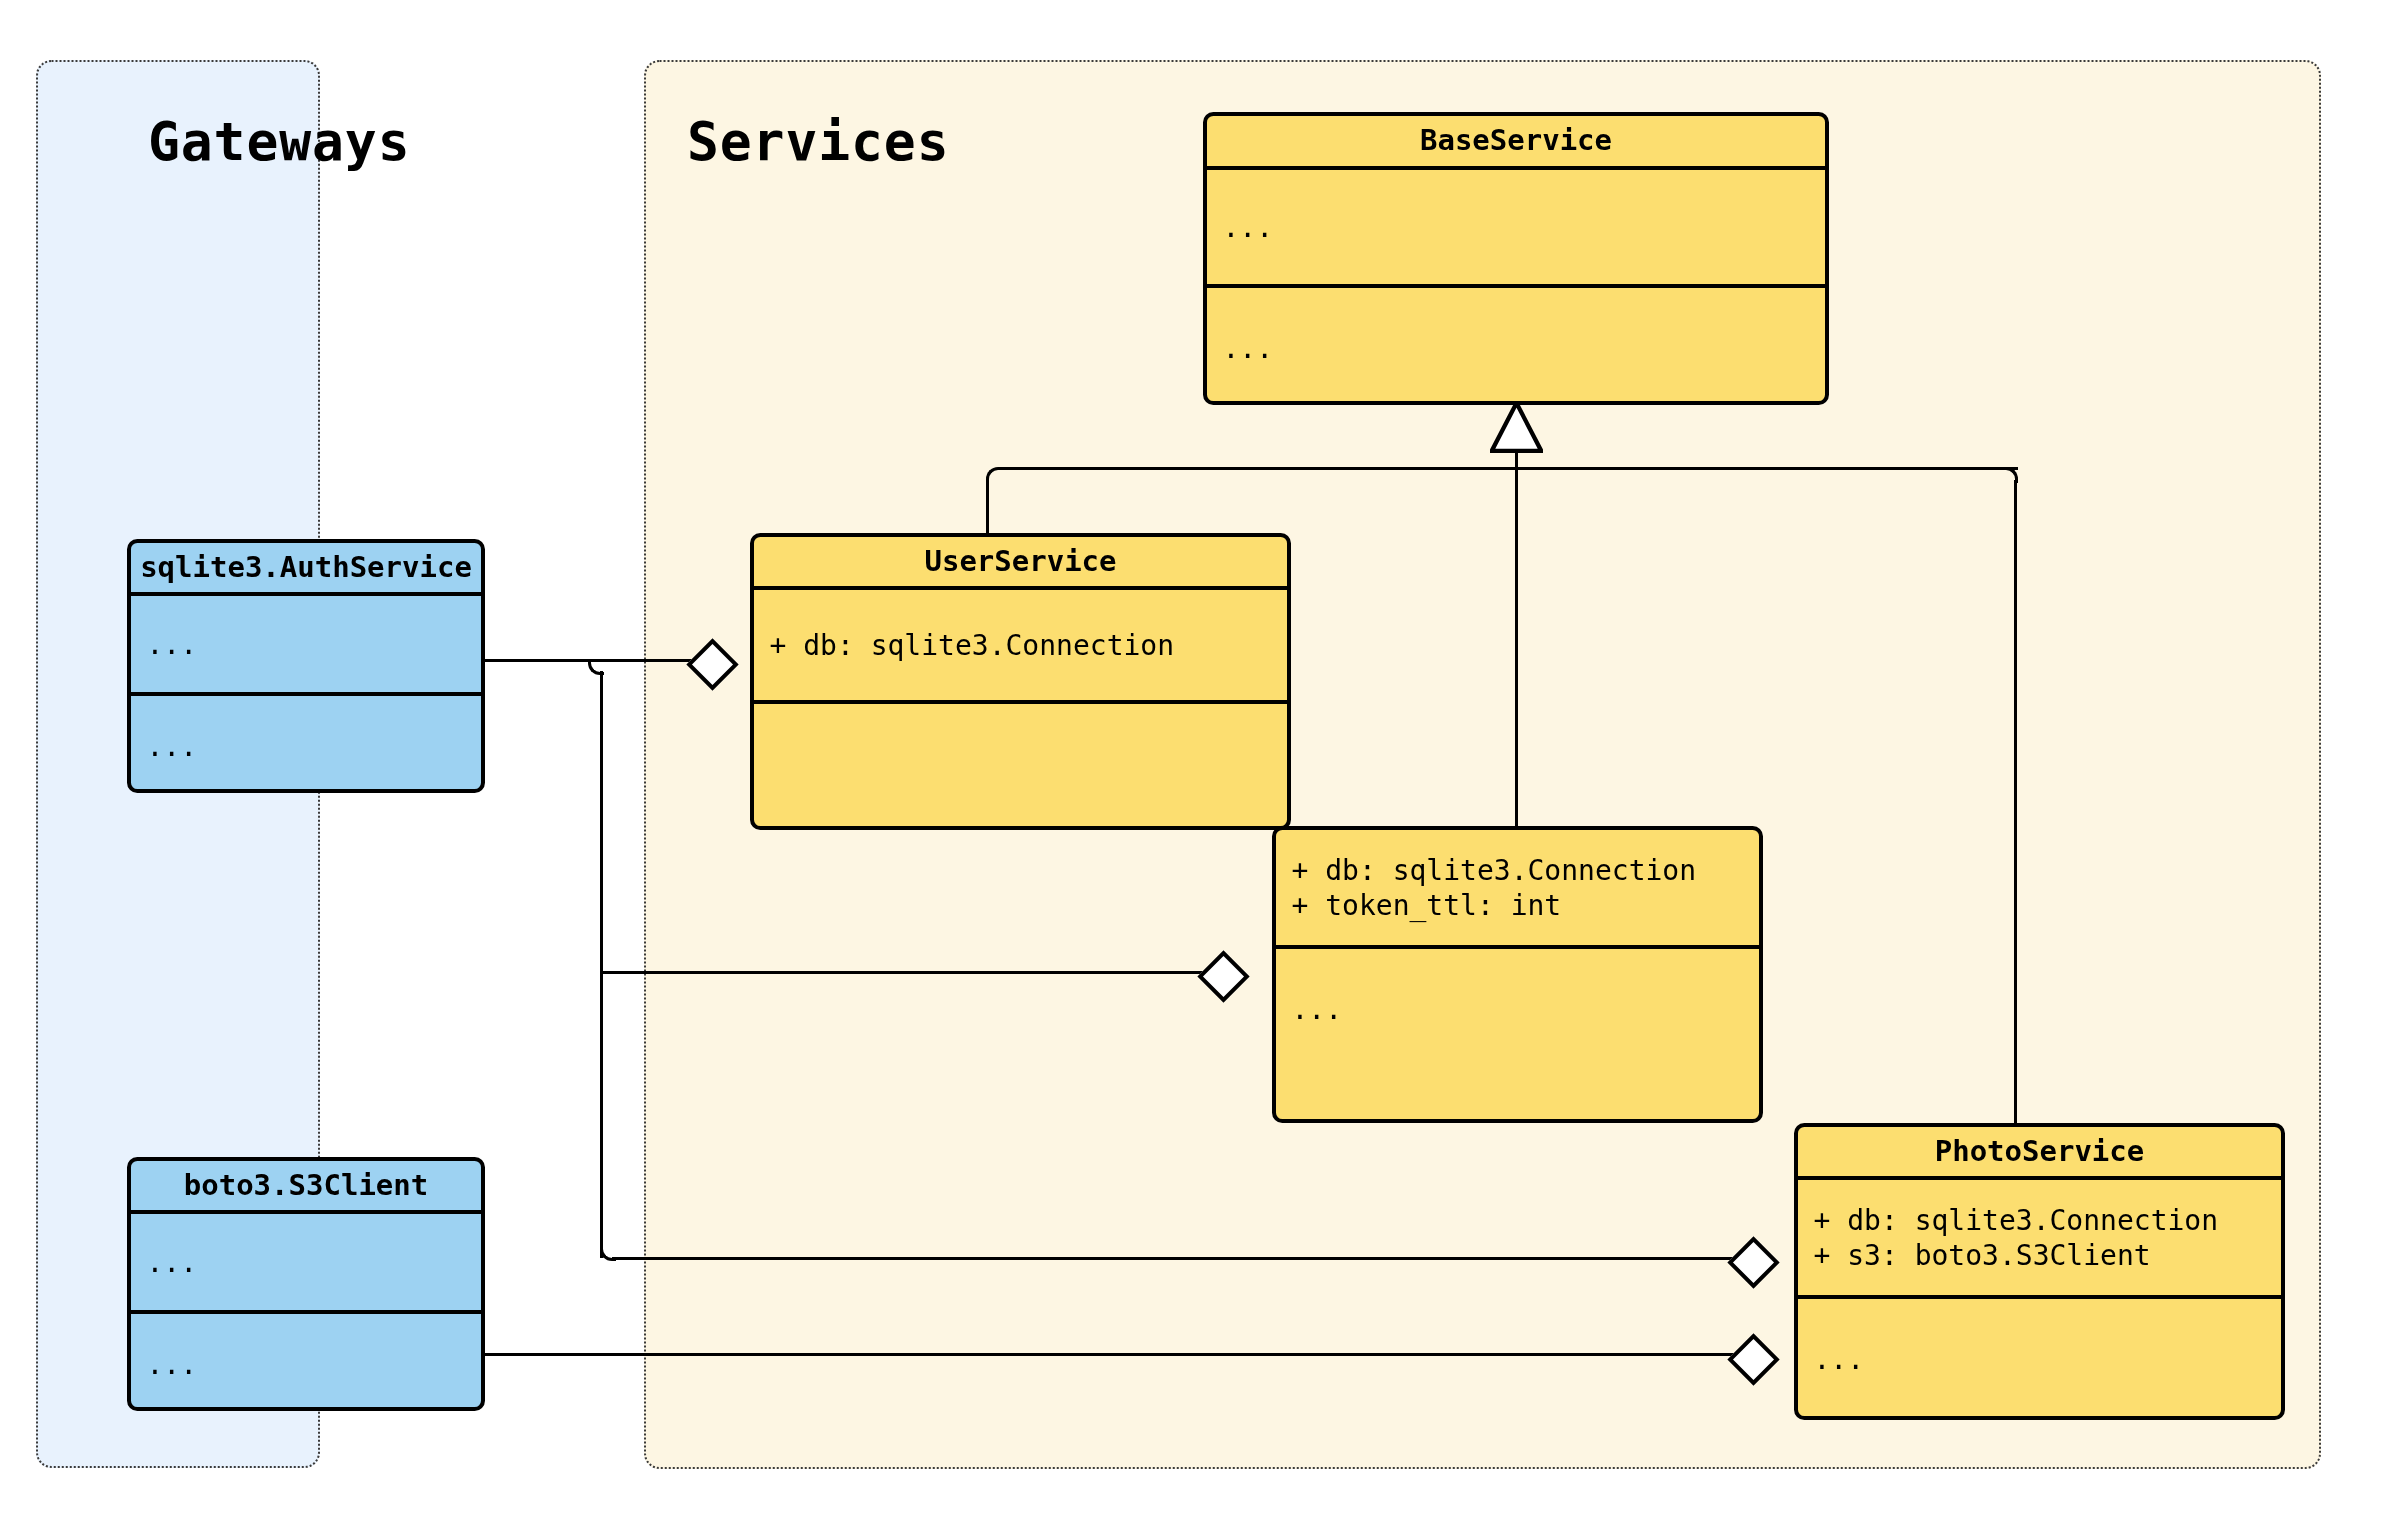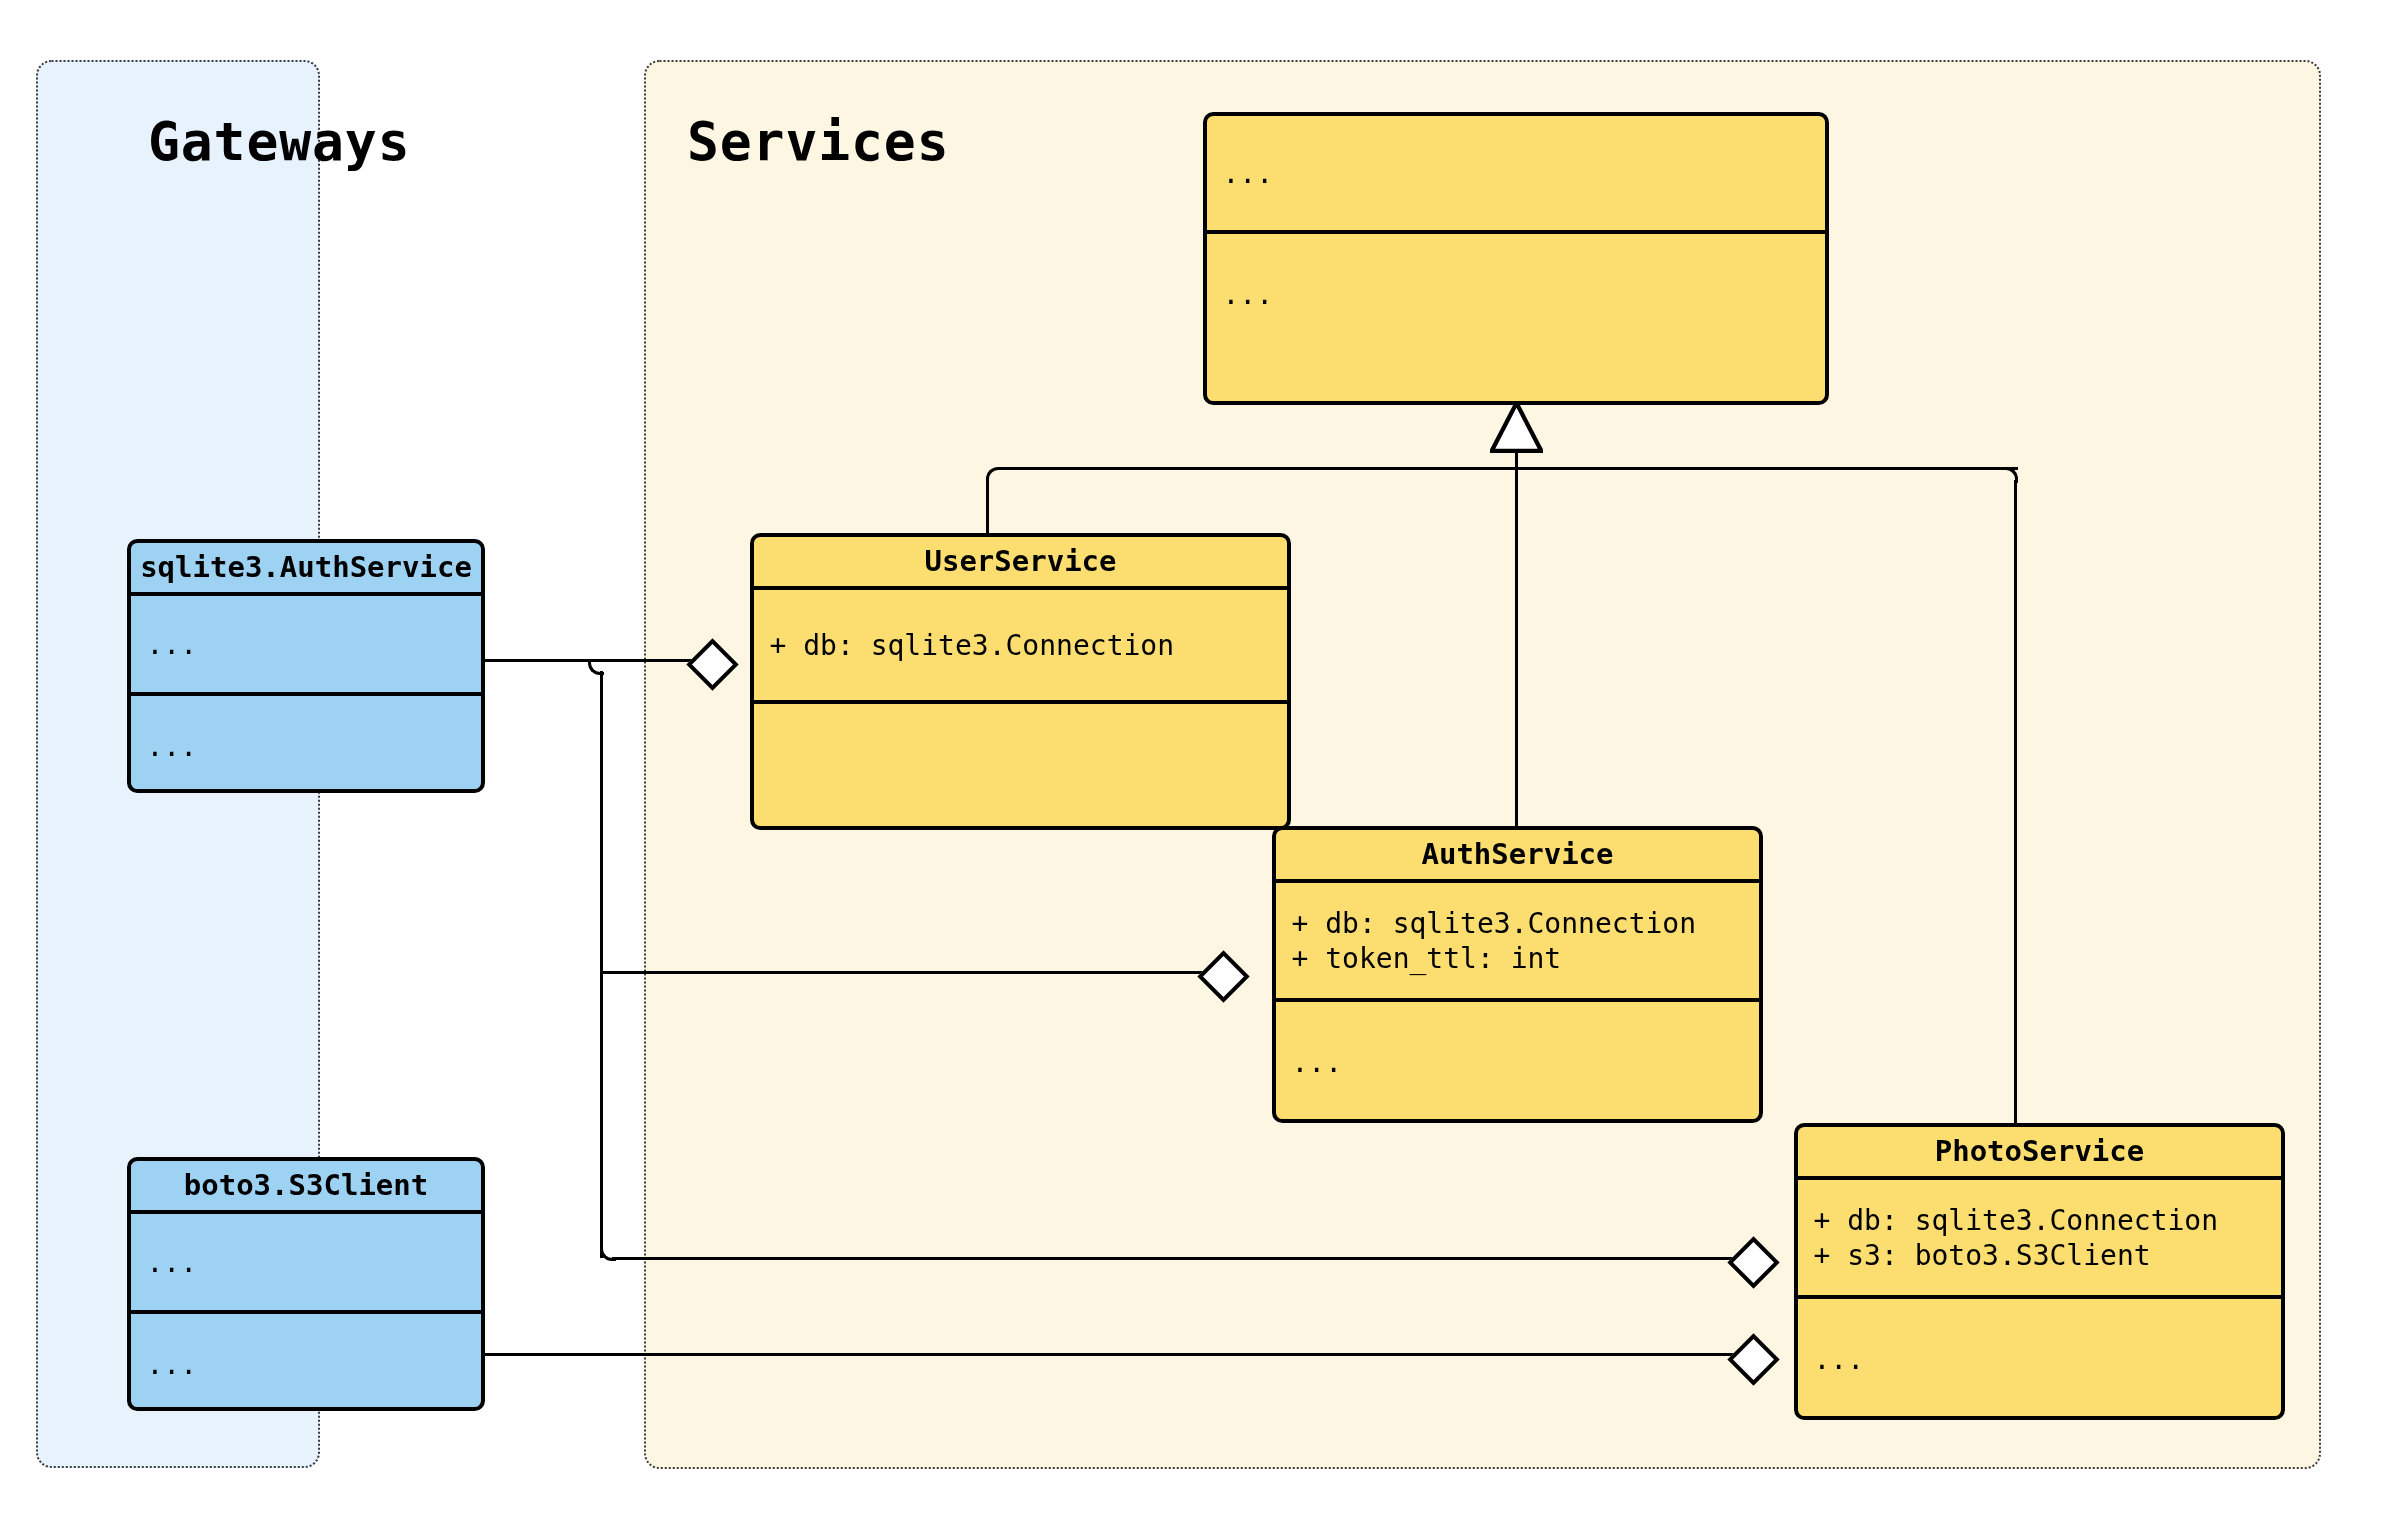--- a/index.html
+++ b/index.html
@@ -162,20 +162,23 @@
     </div>
     <div class="compartment" style="height:100px;">
       <div class="members">...</div>
     </div>
     <div class="compartment" style="height:101px;">
       <div class="members">...</div>
     </div>
   </div>
 
   <div class="uml" style="left:1203px; top:112px; width:626px; height:293px; background:#fcde70;">
+    <div class="compartment" style="height:54px;">
+      <div class="cname">BaseService</div>
+    </div>
     <div class="compartment" style="height:118px;">
       <div class="members">...</div>
     </div>
     <div class="compartment" style="height:120px;">
       <div class="members">...</div>
     </div>
   </div>
 
   <div class="uml" style="left:750px; top:533px; width:541px; height:297px; background:#fcde70;">
     <div class="compartment" style="height:53px;">
@@ -183,23 +186,20 @@
     </div>
     <div class="compartment" style="height:114px;">
       <div class="members">+ db: sqlite3.Connection</div>
     </div>
     <div class="compartment" style="height:126px;">
       <div class="members"></div>
     </div>
   </div>
 
   <div class="uml" style="left:1272px; top:826px; width:491px; height:297px; background:#fcde70;">
-    <div class="compartment" style="height:53px;">
-      <div class="cname">AuthService</div>
-    </div>
     <div class="compartment" style="height:119px;">
       <div class="members">+ db: sqlite3.Connection
 + token_ttl: int</div>
     </div>
     <div class="compartment" style="height:120px;">
       <div class="members">...</div>
     </div>
   </div>
 
   <div class="uml" style="left:1794px; top:1123px; width:491px; height:297px; background:#fcde70;">

